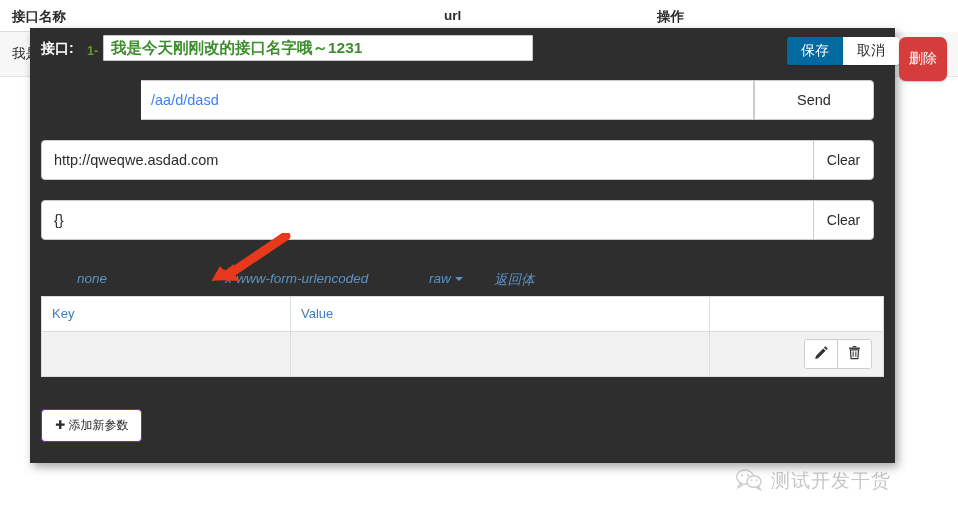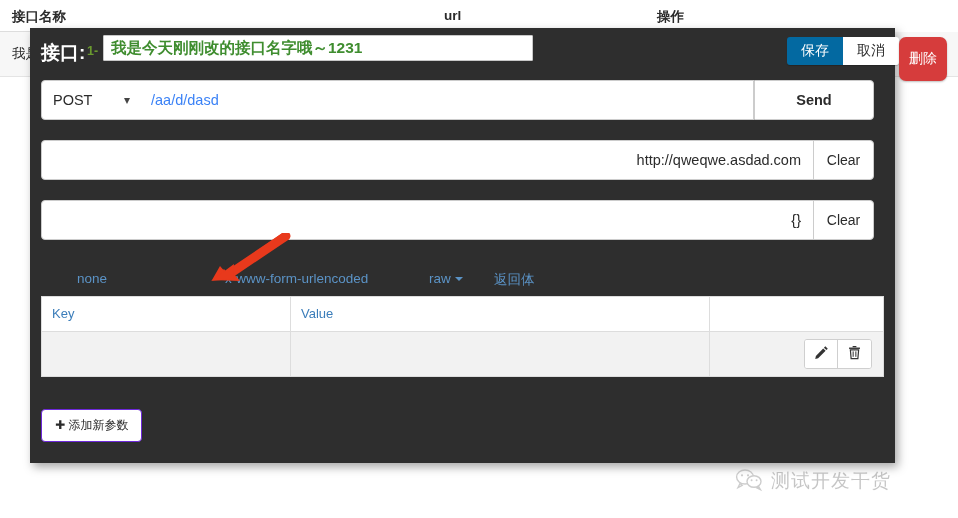--- a/index.html
+++ b/index.html
@@ -73,21 +73,21 @@
   .modal-titlebar {
     position: absolute;
     left: 0; top: 0;
     width: 865px;
     height: 46px;
   }
   .modal-title-label {
     position: absolute;
     left: 11px;
     top: 12px;
-    font-size: 19px;
+    font-size: 14px;
     font-weight: bold;
     color: #ffffff;
     white-space: nowrap;
   }
   .modal-title-index {
     position: absolute;
     left: 57px;
     top: 16px;
     font-size: 12.5px;
     font-weight: bold;
@@ -212,40 +212,38 @@
     width: 120px;
     height: 40px;
     background: #ffffff;
     border: 1px solid #cccccc;
     border-radius: 0 4px 4px 0;
     box-sizing: border-box;
     font-family: "Liberation Sans", "DejaVu Sans", sans-serif;
     font-size: 14.5px;
     color: #2b2b2b;
     cursor: pointer;
-    font-weight: bold;
   }
 
   .row-host { left: 11px; top: 112px; width: 843px; }
   .row-body { left: 11px; top: 172px; width: 843px; }
   .inp-wide {
     position: absolute;
     left: 0; top: 0;
     width: 773px;
     height: 40px;
     background: #ffffff;
     border: 1px solid #cccccc;
     border-radius: 4px 0 0 4px;
     box-sizing: border-box;
     font-family: "Liberation Sans", "DejaVu Sans", sans-serif;
     font-size: 14.5px;
     color: #2b2b2b;
     padding: 0 12px;
     outline: none;
-    text-align: right;
   }
   .btn-clear {
     position: absolute;
     left: 772px;
     top: 0;
     width: 61px;
     height: 40px;
     background: #ffffff;
     border: 1px solid #cccccc;
     border-radius: 0 4px 4px 0;
@@ -256,20 +254,21 @@
     cursor: pointer;
   }
 
   
   .tabs {
     position: absolute;
     left: 11px;
     top: 232px;
     width: 843px;
     height: 36px;
+    font-style: italic;
   }
   .tab {
     position: absolute;
     top: 6px;
     font-size: 13.5px;
     color: #5b93c6;
     white-space: nowrap;
     cursor: pointer;
     padding: 5px 3px;
   }
@@ -419,24 +418,20 @@
     <span class="modal-title-label">接口:</span>
     <span class="modal-title-index">1-</span>
     <input class="name-input" type="text" value="我是今天刚刚改的接口名字哦～1231" style="">
     <div class="title-btn-group">
       <button class="btn-save">保存</button>
       <button class="btn-cancel">取消</button>
     </div>
   </div>
 
   <div class="row row-method">
-    <div class="sel-method">
-      <span>POST</span>
-      <span class="chev">▾</span>
-    </div>
     <input class="inp-path" type="text" value="/aa/d/dasd" style="">
     <button class="btn-send">Send</button>
   </div>
 
   <div class="row row-host">
     <input class="inp-wide" type="text" value="http://qweqwe.asdad.com" style="">
     <button class="btn-clear">Clear</button>
   </div>
 
   <div class="row row-body">

